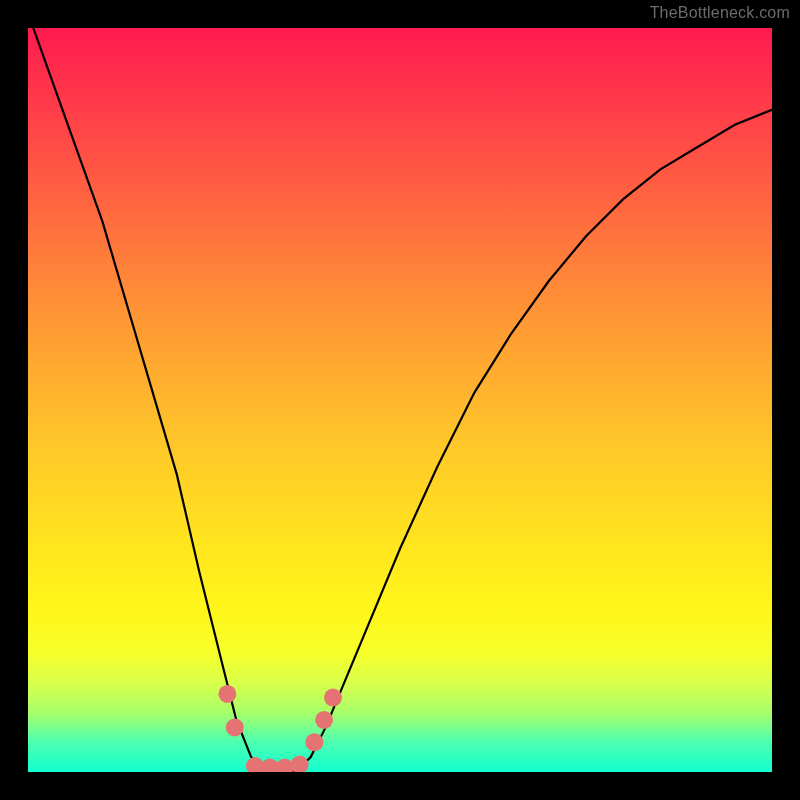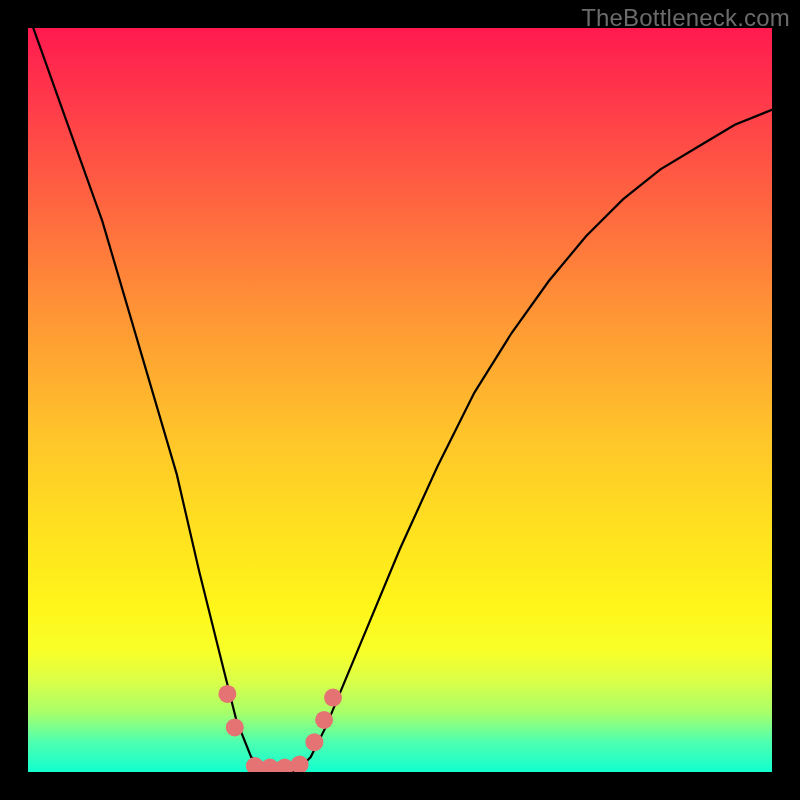--- a/index.html
+++ b/index.html
@@ -30,21 +30,21 @@
       #a8ff6a 92%,
       #4dffb0 96%,
       #12ffd0 100%
     );
   }
   .watermark {
     position: absolute;
     top: 4px;
     right: 10px;
     color: #6b6b6b;
-    font-size: 24px;
+    font-size: 16px;
     font-weight: 500;
     letter-spacing: 0.2px;
     user-select: none;
   }
   svg {
     position: absolute;
     left: 0;
     top: 0;
   }
 </style>

